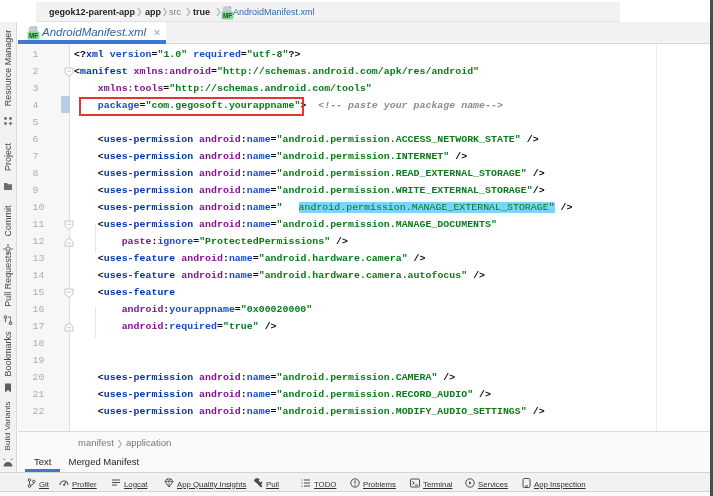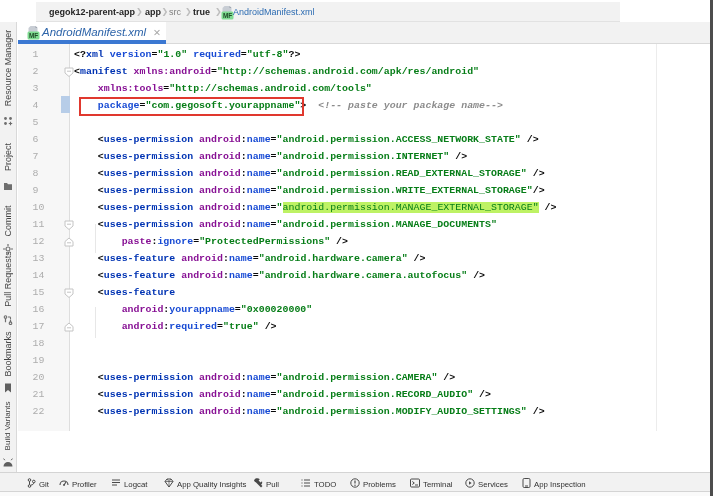--- a/index.html
+++ b/index.html
@@ -32,41 +32,41 @@
 #editor { position:absolute; left:18px; top:44px; width:695px; height:387px; background:#fff; }
 #gutter { position:absolute; left:0; top:0; width:52px; height:387px; background:#f7f7f7;
   border-right:1px solid #dedede; }
 pre { font-family:"Liberation Mono",monospace; font-size:9.9px; line-height:17px;
   letter-spacing:0.03px; }
 #nums { position:absolute; left:14.5px; top:2px; color:#adadad; }
 #code { position:absolute; left:56px; top:2px; color:#080808; font-weight:bold; }
 #code i { font-style:normal; }
 i.t { color:#0033b3; } i.a { color:#174ad4; } i.n { color:#871094; }
 i.s { color:#067d17; } i.c { color:#8c8c8c; font-style:italic !important; }
-b.hl { font-weight:normal; background:#bef264; }
+b.hl { font-weight:normal; background:#7dd3fc;margin-left:16px; }
 #marginline { position:absolute; left:638px; top:0; width:1px; height:387px; background:#ececec; }
 #chg4 { position:absolute; left:43px; top:52px; width:9px; height:17px; background:#b7cde8; }
 .fold { position:absolute; }
 #redbox { position:absolute; left:61px; top:53px; width:225px; height:19px;
   border:2px solid #e0382e; }
 .iguide { position:absolute; width:1px; background:#e7e7e7; }
 
 
 #bpanel { position:absolute; left:18px; top:431px; width:695px; height:41px; background:#fafafa; border-top:1px solid #d9d9d9; }
 #bcrumbs2 { position:absolute; left:60px; top:5px; font-size:9.5px; color:#787878; white-space:nowrap; }
 #btext { position:absolute; left:16px; top:23.5px; font-size:9.5px; color:#1f1f1f; }
 #bmerged { position:absolute; left:50.5px; top:23.5px; font-size:9.5px; color:#1f1f1f; }
 #bline { position:absolute; left:7px; top:37px; width:35px; height:3px; background:#3b78d2; z-index:3; }
 
 
 #sbar { position:absolute; left:0; top:472px; width:713px; height:19.5px; background:#f2f2f2;
   border-top:1px solid #d4d4d4; border-bottom:1px solid #d4d4d4; }
 .sbit { position:absolute; top:4.5px; font-size:7.8px; color:#303030; white-space:nowrap; }
 .sbit svg { vertical-align:-1px; }
-.sbit i { font-style:normal; margin-left:3px; }
+.sbit i { font-style:normal; margin-left:3px;text-decoration:underline; }
 #below { position:absolute; left:0; top:492px; width:713px; height:4px; background:#fafafa; }
 #redge { position:absolute; left:710px; top:0; width:3px; height:496px; background:#4d4d4d; }
 </style></head><body>
 <div id="app">
   <div id="crumbs">
     <span style="left:13px;font-weight:bold">gegok12-parent-app</span>
     <span class="sep" style="left:100px">❯</span>
     <span style="left:109px;font-weight:bold">app</span>
     <span class="sep" style="left:125.5px">❯</span>
     <span style="left:133px;color:#808080">src</span>
@@ -192,20 +192,26 @@
         <path d="M3 5.8h4" stroke="#c4c4c4" stroke-width="1"></path>
       </svg>
       <svg class="fold" style="left:46px;top:243.5px" width="10" height="10" viewBox="0 0 10 10">
         <path d="M1 1h8v5l-4 3.5L1 6z" fill="#ffffff" stroke="#c4c4c4" stroke-width="1"></path>
         <path d="M3 4.2h4" stroke="#c4c4c4" stroke-width="1"></path>
       </svg>
       <svg class="fold" style="left:46px;top:277.5px" width="10" height="10" viewBox="0 0 10 10">
         <path d="M1 4.5L5 1l4 3.5V9H1z" fill="#ffffff" stroke="#c4c4c4" stroke-width="1"></path>
         <path d="M3 5.8h4" stroke="#c4c4c4" stroke-width="1"></path>
       </svg>
+  </div>
+  <div id="bpanel">
+    <div id="bcrumbs2">manifest <span class="sep">❯</span> application</div>
+    <div id="btext">Text</div>
+    <div id="bmerged">Merged Manifest</div>
+    <div id="bline"></div>
   </div>
   <div id="sbar">
 <span class="sbit" style="left:27px"><svg width="9" height="10" viewBox="0 0 9 10">
           <circle cx="2.5" cy="2" r="1.3" fill="none" stroke="#4a4a4a"></circle>
           <circle cx="2.5" cy="8" r="1.3" fill="none" stroke="#4a4a4a"></circle>
           <circle cx="6.8" cy="3.5" r="1.3" fill="none" stroke="#4a4a4a"></circle>
           <path d="M2.5 3.3v3.4M6.8 4.8c0 1.5-1.5 2-2.8 2.3" fill="none" stroke="#4a4a4a"></path>
         </svg><i>Git</i></span>
 <span class="sbit" style="left:59px"><svg width="10" height="10" viewBox="0 0 10 10">
           <path d="M1 7a4 4 0 018 0" fill="none" stroke="#4a4a4a" stroke-width="1.1"></path>

